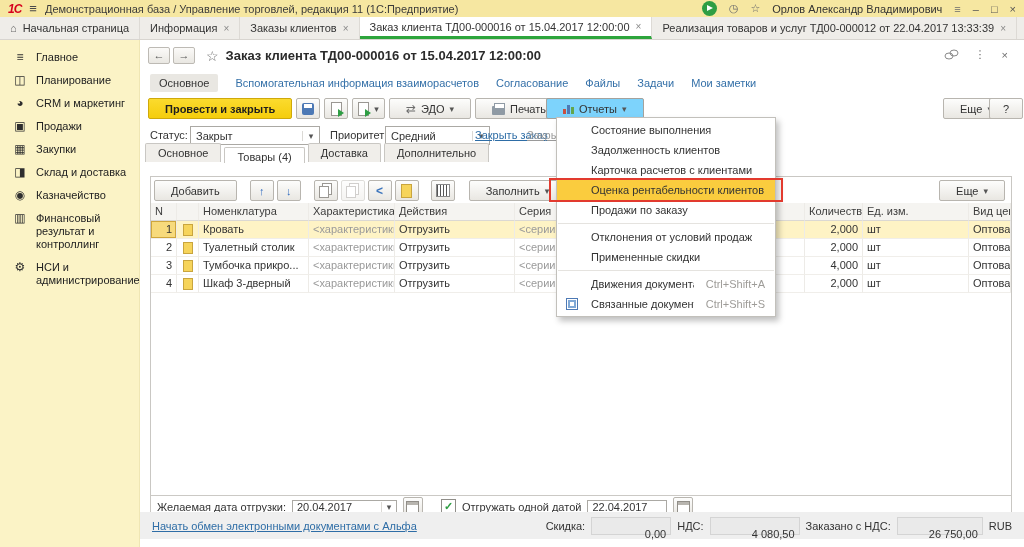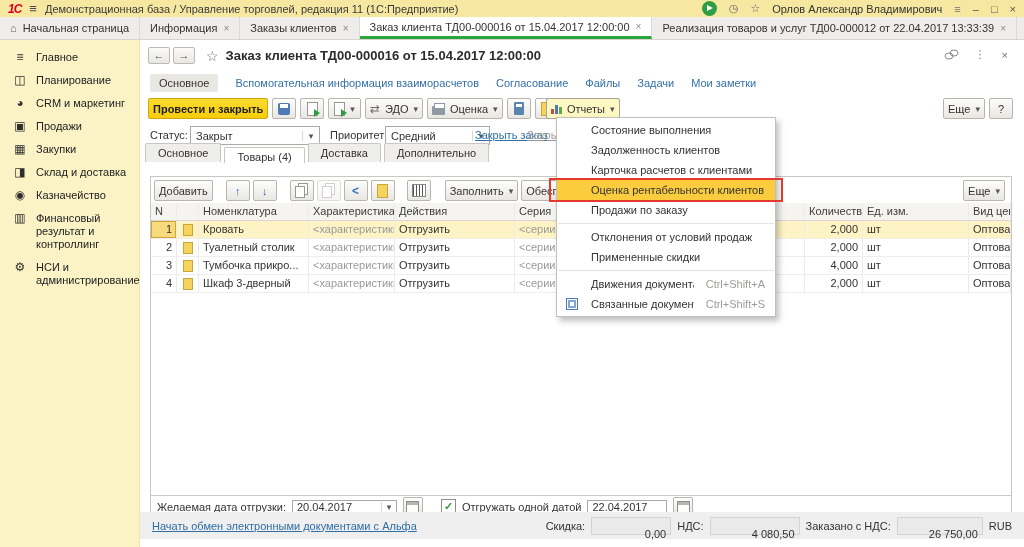--- a/index.html
+++ b/index.html
@@ -33,23 +33,23 @@
   .side-item .lb{color:#222;line-height:13px}
   
   .main{position:absolute;left:140px;top:40px;width:884px;height:507px;background:#fff}
   .navbtn{width:22px;height:17px;background:linear-gradient(#FBFAF8,#E9E7E2);border:1px solid #BDBAB4;
           border-radius:2px;text-align:center;line-height:15px;color:#555;cursor:pointer;box-sizing:border-box}
   .doc-title{font-size:13px;font-weight:bold;color:#2b2b2b;white-space:nowrap}
   .doc-nav{position:absolute;left:10px;top:34px;display:flex;gap:17px;align-items:center}
   .dn-active{background:#E9E7E2;border-radius:2px;padding:3px 9px;color:#333;cursor:pointer}
   .dn-link{color:#3470A8;cursor:pointer}
   .btn{height:21px;background:linear-gradient(#FDFDFC,#E9E7E2);border:1px solid #B8B5AF;border-radius:2px;
-       display:inline-flex;align-items:center;gap:5px;padding:0 4px;cursor:pointer;box-sizing:border-box;white-space:nowrap}
+       display:inline-flex;align-items:center;gap:5px;padding:0 16px;cursor:pointer;box-sizing:border-box;white-space:nowrap}
   .btn .arr{color:#555;font-size:9px}
-  .btn.pressed{background:#fef9c3;border-color:#A5A29C}
+  .btn.pressed{background:#7dd3fc;border-color:#A5A29C}
   .ybtn{background:linear-gradient(#FBDB2E,#F5CD0C);border:1px solid #CFA90A;font-weight:bold;color:#1e1e1e}
   .ibtn{width:24px;justify-content:center;padding:0}
   
   .i-save{width:12px;height:12px;background:#4D79B5;border-radius:2px;position:relative}
   .i-save:after{content:"";position:absolute;left:2px;top:1px;width:8px;height:4px;background:#fff}
   .i-page{width:9px;height:12px;background:#fff;border:1px solid #9a9792;position:relative}
   .i-page.green:after{content:"";position:absolute;right:-3px;bottom:-2px;border-left:6px solid #2E9E44;
         border-top:4px solid transparent;border-bottom:4px solid transparent}
   .i-page.yellow{background:#F6D45B;border-color:#C9A53E}
   .i-edo{color:#6d6d6d;font-size:12px}
@@ -231,21 +231,21 @@
       <span class="i-page green"></span>
       <span class="arr">▾</span>
     </span>
     <span class="btn">
       <span class="i-edo">⇄</span>
       <span>ЭДО</span>
       <span class="arr">▾</span>
     </span>
     <span class="btn">
       <span class="i-print"></span>
-      <span>Оценка</span>
+      <span>Печать</span>
       <span class="arr">▾</span>
     </span>
     <span class="btn ibtn">
         <span class="i-calc"></span>
       </span>
     <span class="btn" style="padding:0 5px">
       <span class="i-page yellow"></span>
       <span class="arr">▾</span>
     </span>
   </div>

